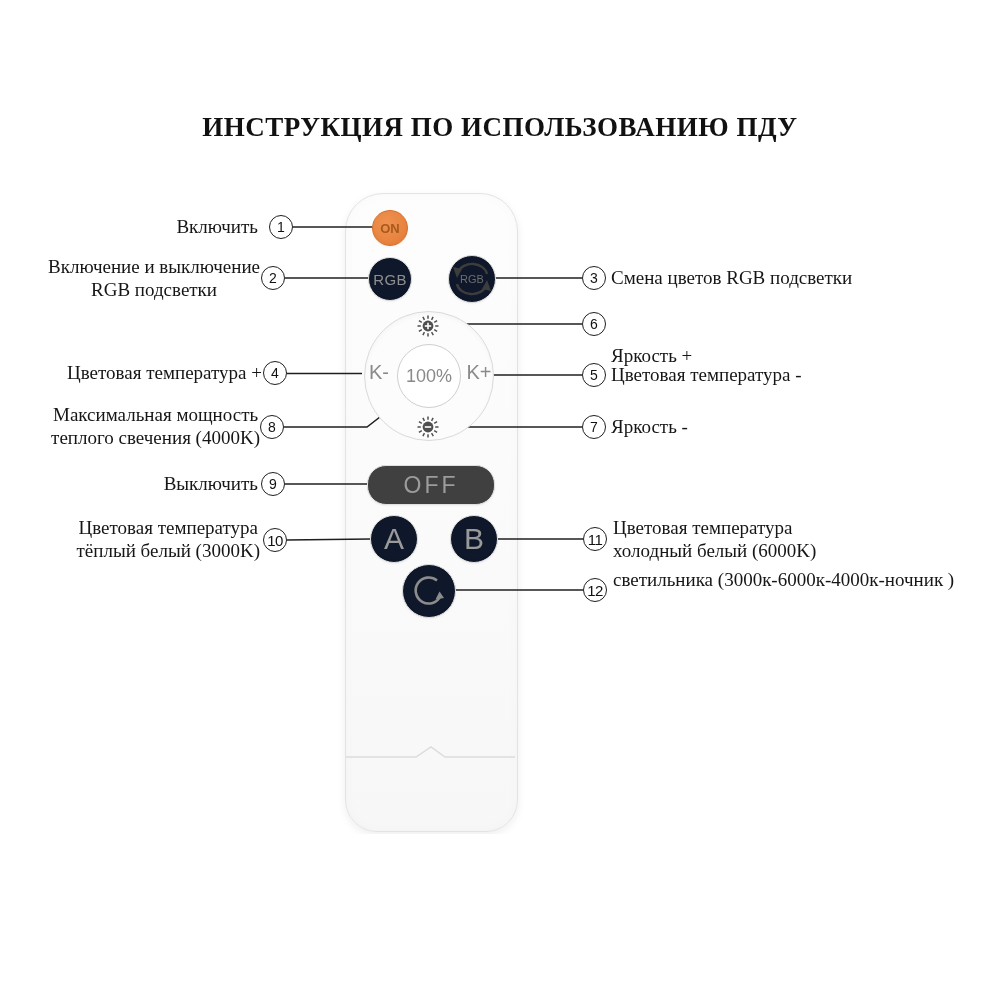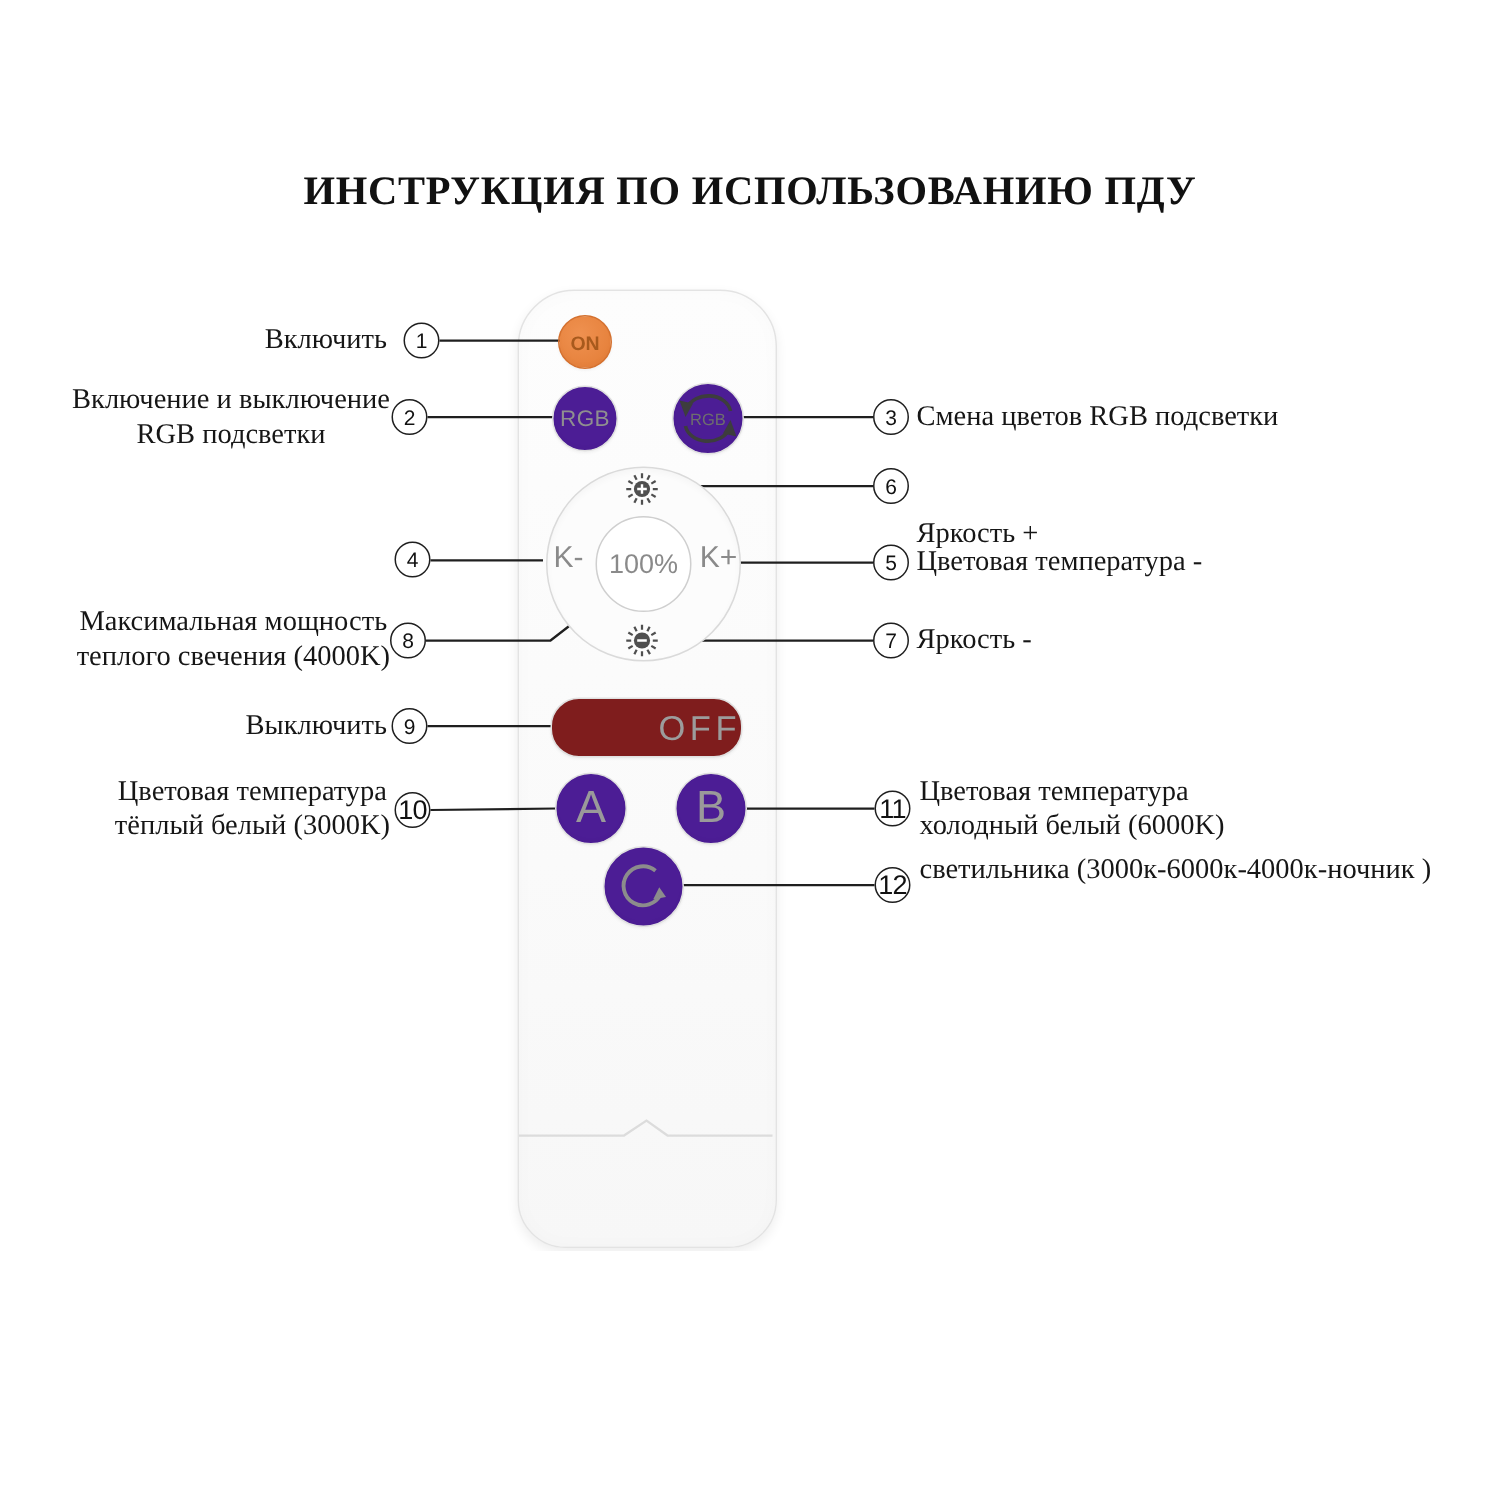--- a/index.html
+++ b/index.html
@@ -14,21 +14,21 @@
   
   .remote{
     position:absolute;left:345px;top:193px;width:171px;height:637px;
     background:linear-gradient(180deg,#fdfdfd 0%,#fafafa 60%,#f7f7f7 100%);
     border:1px solid #e3e3e3;border-radius:38px 38px 32px 32px;
     box-shadow:0 3px 8px rgba(0,0,0,.07), inset 0 0 14px rgba(0,0,0,.02);
     z-index:1;
   }
   
   .rbtn{
-    position:absolute;border-radius:50%;background:#4c1d95;border:1px solid #e0e0e0;
+    position:absolute;border-radius:50%;background:#0f172a;border:1px solid #e0e0e0;
     box-shadow:0 1px 2px rgba(0,0,0,.05), inset 0 -2px 3px rgba(0,0,0,.02);
     display:flex;align-items:center;justify-content:center;
     font-family:"Liberation Sans", sans-serif;color:#8f8f8f;z-index:3;
   }
   .on-btn{
     left:372px;top:210px;width:34px;height:34px;
     background:radial-gradient(circle at 40% 35%,#ef9150,#e37c35);
     border:1px solid #d4702e;color:#a85a1d;font-size:13px;font-weight:bold;
   }
   .rgb-btn{left:368px;top:257px;width:42px;height:42px;font-size:15px;letter-spacing:.3px;}
@@ -43,33 +43,33 @@
     background:#ffffff;border:1px solid #cfcfcf;display:flex;align-items:center;justify-content:center;
     font-family:"Liberation Sans", sans-serif;font-size:18px;color:#8a8a8a;z-index:3;
   }
   .klabel{
     position:absolute;width:30px;text-align:center;z-index:3;
     font-family:"Liberation Sans", sans-serif;font-size:20px;color:#8a8a8a;
   }
   .sun{position:absolute;width:26px;height:26px;z-index:3;}
   .off-btn{
     position:absolute;left:367px;top:465px;width:126px;height:38px;border-radius:19px;
-    background:#7f1d1d;border:1px solid #e0e0e0;box-shadow:0 1px 2px rgba(0,0,0,.05);
-    display:flex;align-items:center;justify-content:flex-end;z-index:3;
+    background:#404040;border:1px solid #e0e0e0;box-shadow:0 1px 2px rgba(0,0,0,.05);
+    display:flex;align-items:center;justify-content:center;z-index:3;
     font-family:"Liberation Sans", sans-serif;font-size:23px;letter-spacing:3px;color:#9c9c9c;
   }
   .ab-btn{width:46px;height:46px;font-size:30px;color:#9a9a9a;}
   .cycle-btn{left:402px;top:564px;width:52px;height:52px;}
   
   .numc{
     position:absolute;width:24px;height:24px;border-radius:50%;background:#fff;
     border:1.5px solid #1f1f1f;box-sizing:border-box;display:flex;align-items:center;justify-content:center;
     font-family:"Liberation Sans", sans-serif;font-size:14px;color:#111;z-index:4;
   }
-  .numc.two{font-size:18px;letter-spacing:-.5px;}
+  .numc.two{font-size:15px;letter-spacing:-.5px;}
   .lbl{
     position:absolute;font-size:19px;line-height:22.5px;color:#161616;z-index:4;white-space:nowrap;
   }
   .lbl.right-align{text-align:right;}
   .lbl.center{text-align:center;}
   .overlay{position:absolute;left:0;top:0;width:1000px;height:1000px;z-index:2;}
 </style>
 </head>
 <body>
 
@@ -194,20 +194,23 @@
   <div class="numc two" style="left:583px;top:527px;">11</div>
   <div class="numc two" style="left:583px;top:578px;">12</div>
 
   <div class="lbl right-align" style="right:742px;top:216px;">
     <div>Включить</div>
   </div>
   <div class="lbl center" style="right:740px;top:256px;">
     <div>Включение и выключение</div>
     <div>RGB подсветки</div>
   </div>
+  <div class="lbl right-align" style="right:738px;top:362px;">
+    <div>Цветовая температура +</div>
+  </div>
   <div class="lbl center" style="right:740px;top:404px;">
     <div>Максимальная мощность</div>
     <div>теплого свечения (4000K)</div>
   </div>
   <div class="lbl right-align" style="right:742px;top:473px;">
     <div>Выключить</div>
   </div>
   <div class="lbl center" style="right:740px;top:517px;">
     <div>Цветовая температура</div>
     <div>тёплый белый (3000K)</div>

